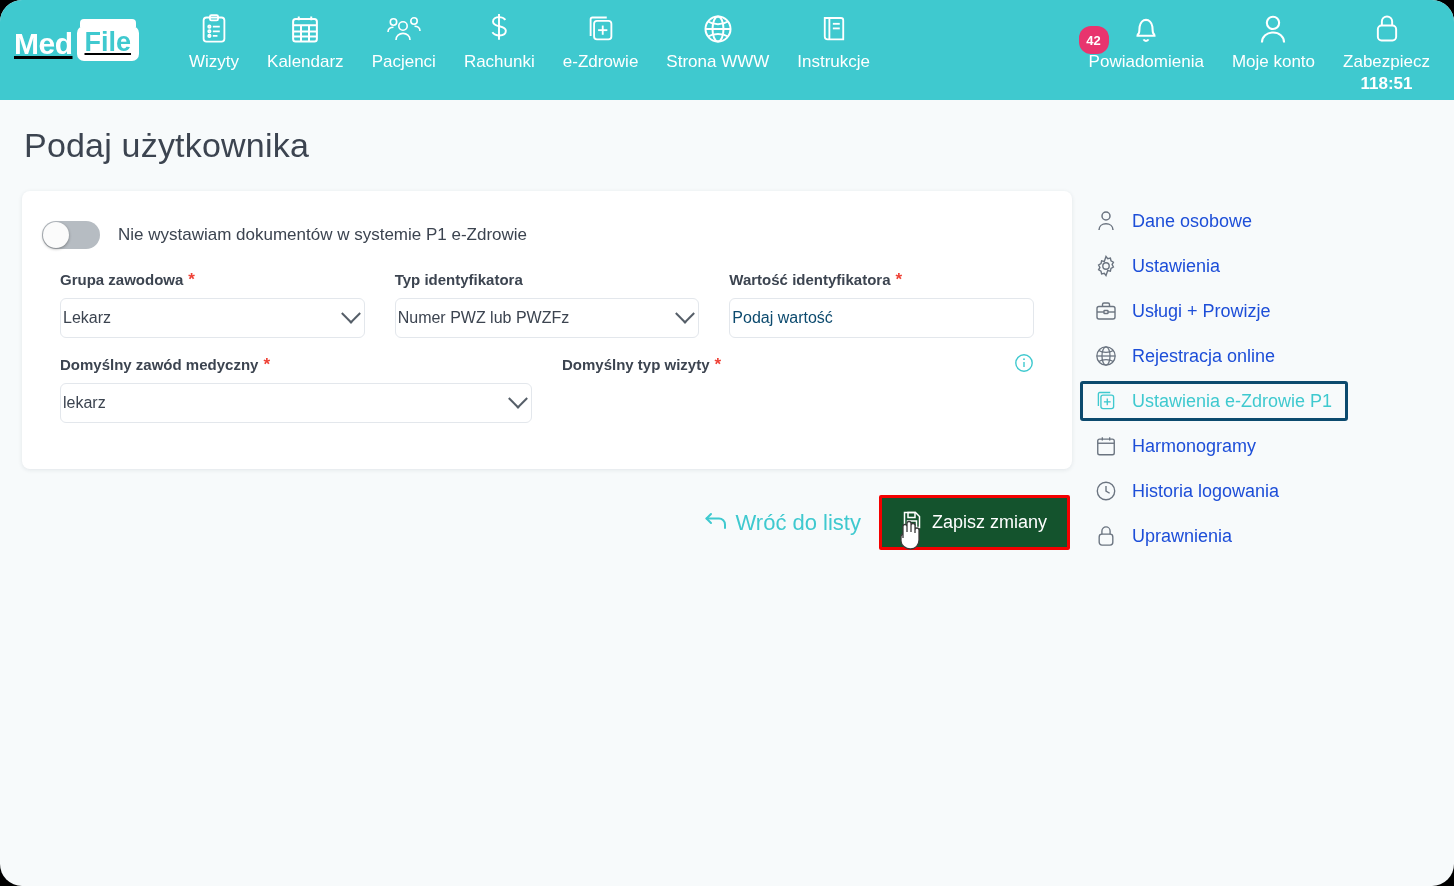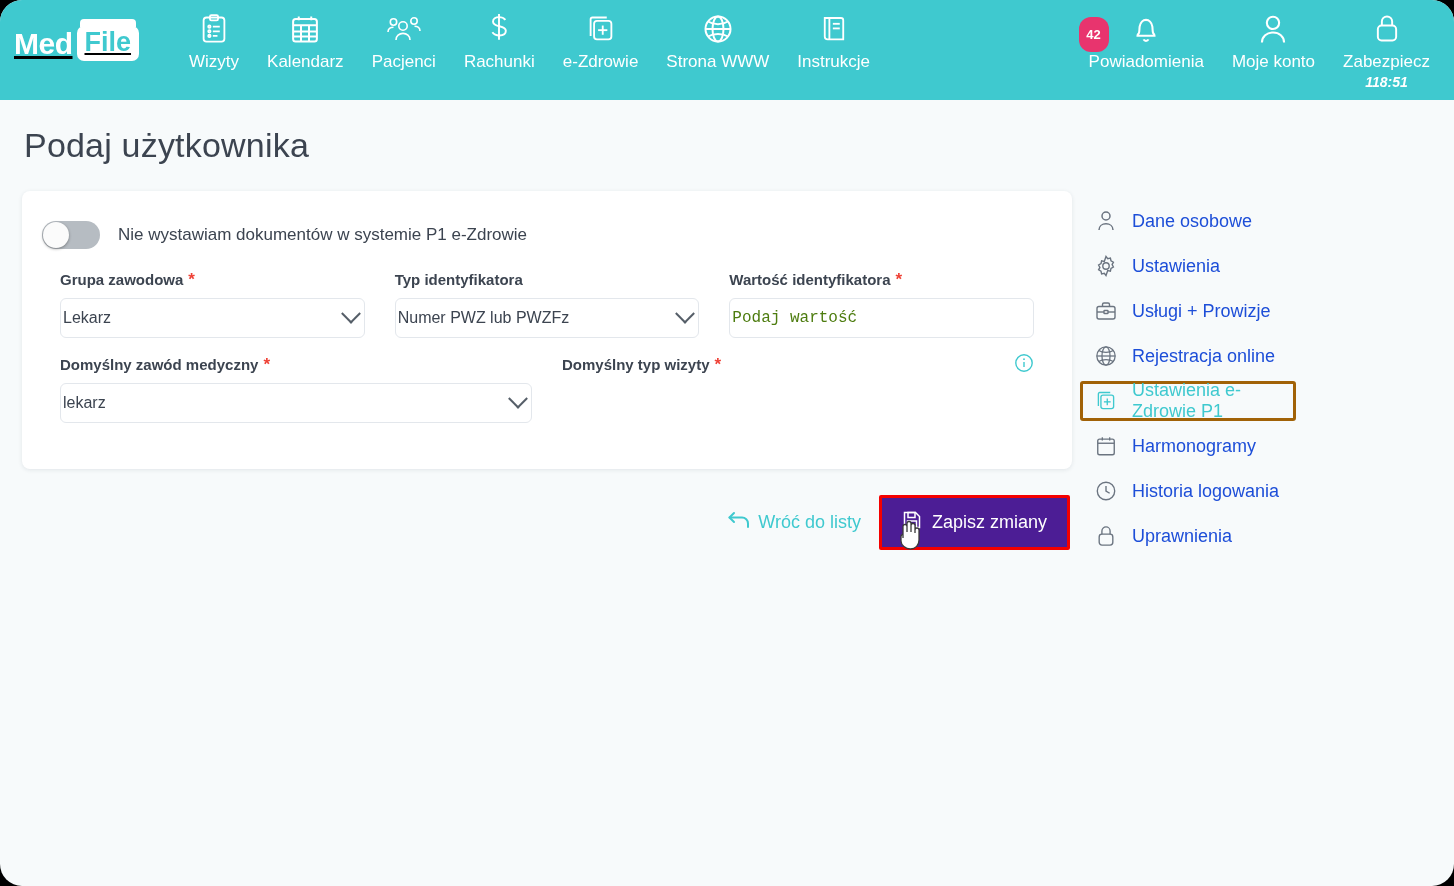--- a/index.html
+++ b/index.html
@@ -82,36 +82,35 @@
     justify-content: center;
   }
   .nav-item .nav-lbl {
     color: #ffffff;
     font-size: 17px;
     margin-top: 6px;
     white-space: nowrap;
   }
   .nav-sub {
     color: #ffffff;
-    font-size: 14px;
+    font-size: 17px;
     font-weight: bold;
     margin-top: 2px;
-    font-style: italic;
   }
   .badge {
     position: absolute;
-    top: 11px;
+    top: 20px;
     left: 4px;
     background: #e8346e;
     color: #fff;
     font-size: 13px;
     font-weight: bold;
     border-radius: 12px;
     min-width: 30px;
-    height: 35px;
+    height: 28px;
     display: flex;
     align-items: center;
     justify-content: center;
     padding: 0 6px;
     z-index: 3;
   }
 
   
   .page-title {
     font-size: 34px;
@@ -197,54 +196,54 @@
     display: flex;
     align-items: center;
     padding: 0 2px;
     font-size: 16px;
     color: #3c4450;
     cursor: pointer;
     position: relative;
   }
   .field.yellow { background: #fcfbdd; border-color: #efeecd; }
   .field .val { flex: 1; }
-  .field .ph { flex: 1; color: #4d7c0f; font-family: Liberation Mono, monospace; }
+  .field .ph { flex: 1; color: #0c4a6e; }
   .chev {
     width: 14px; height: 14px;
     border-right: 2px solid #555e68;
     border-bottom: 2px solid #555e68;
     transform: rotate(45deg) translate(-3px,-3px);
     flex: none;
     margin-right: 4px;
   }
 
   .actions {
     display: flex;
     justify-content: flex-end;
     align-items: center;
     margin-top: 26px;
     padding-right: 2px;
   }
   .link-back {
     color: #3fc9cf;
-    font-size: 18px;
+    font-size: 22px;
     display: flex;
     align-items: center;
     gap: 8px;
     cursor: pointer;
     margin-right: 18px;
   }
   .save-wrap {
     border: 3px solid #f40000;
     border-radius: 2px;
     padding: 0;
     position: relative;
   }
   .btn-save {
-    background: #4c1d95;
+    background: #14532d;
     color: #ffffff;
     font-size: 18px;
     border: none;
     padding: 12px 20px;
     display: flex;
     align-items: center;
     gap: 10px;
     cursor: pointer;
     font-family: "Liberation Sans", sans-serif;
   }
@@ -274,23 +273,23 @@
     border-radius: 3px;
     height: 40px;
   }
   .side-item .side-ico {
     width: 24px; height: 24px;
     display: flex; align-items: center; justify-content: center;
     flex: none;
   }
   .side-item.active {
     color: #3fc9cf;
-    border: 3px solid #a16207;
+    border: 3px solid #0c4a6e;
     padding: 5px 7px 5px 11px;
-    width: 216px;
+    width: 268px;
   }
   .side-item.active .side-ico svg { stroke: #3fc9cf; }
 </style>
 </head>
 <body>
 
 <div class="app-window">
 
   <div class="topbar">
 

